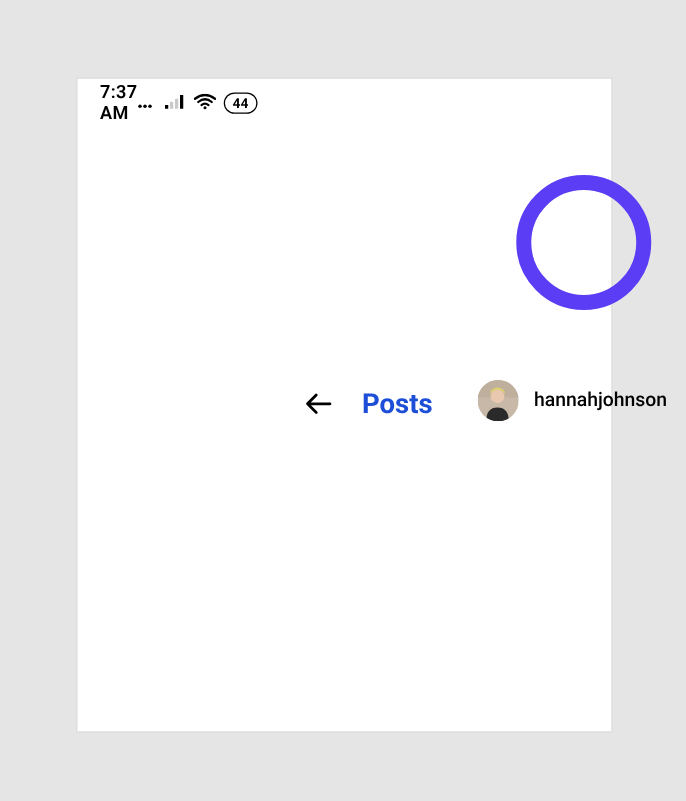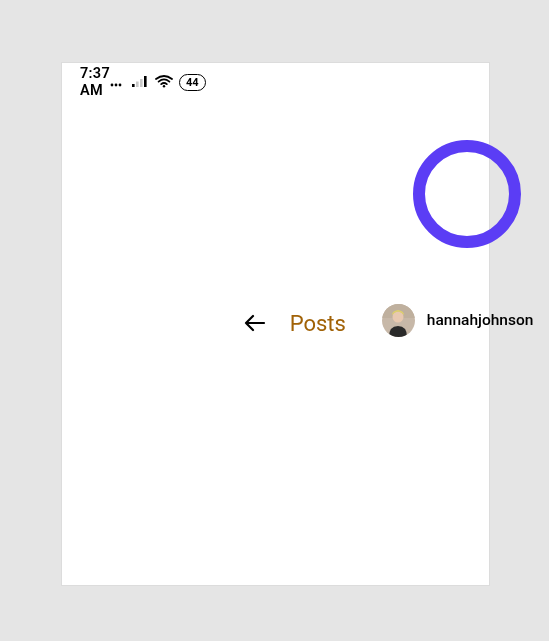--- a/index.html
+++ b/index.html
@@ -52,22 +52,22 @@
     align-items: center;
   }
   .nav-row {
     display: flex;
     align-items: center;
     gap: 22px;
     padding: 12px 18px 14px 18px;
   }
   .page-title {
     font-size: 22px;
-    font-weight: 400;
-    color: #a16207;
+    font-weight: 700;
+    color: #1d4ed8;
   }
   .author-row {
     display: flex;
     align-items: center;
     padding: 6px 18px 14px 18px;
     gap: 12px;
     position: relative;
     text-align: right;
   }
   .avatar {

